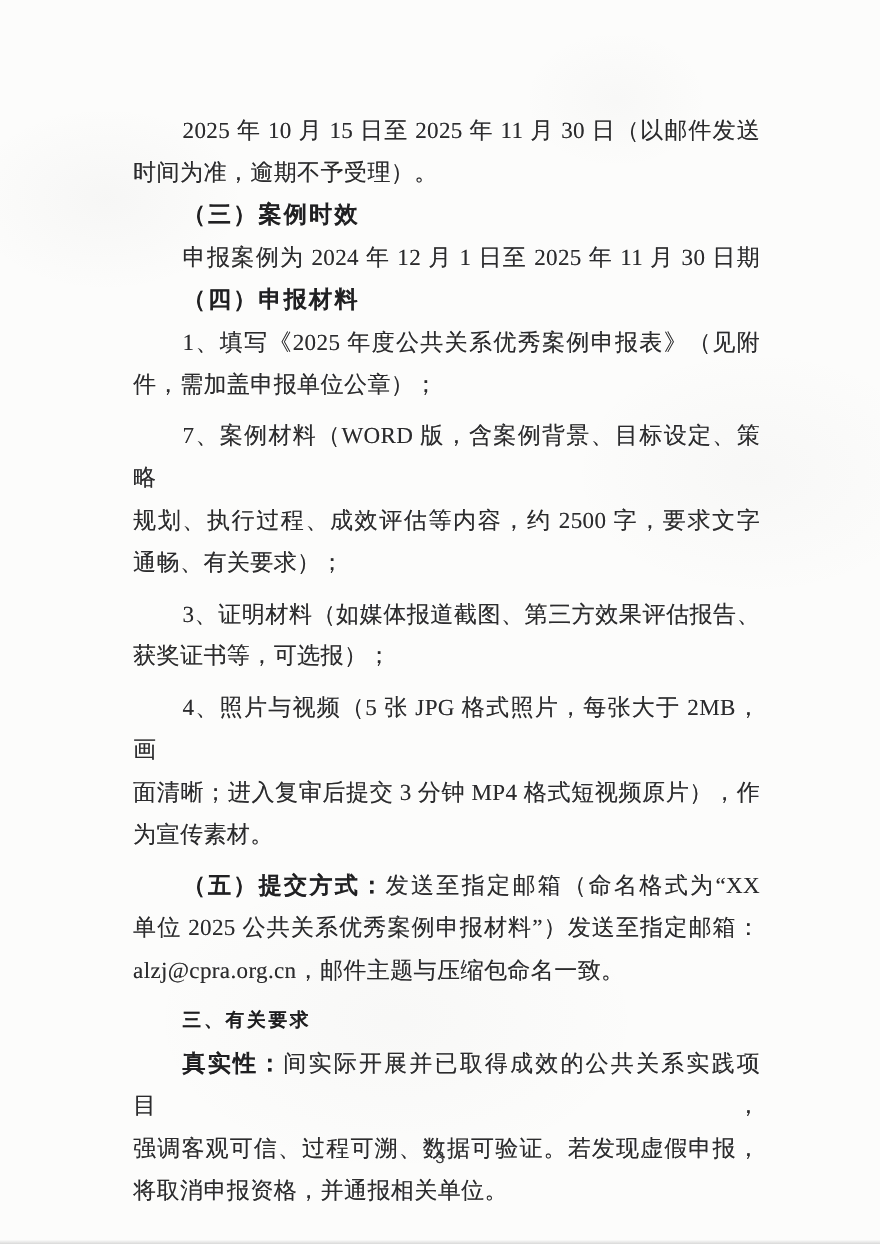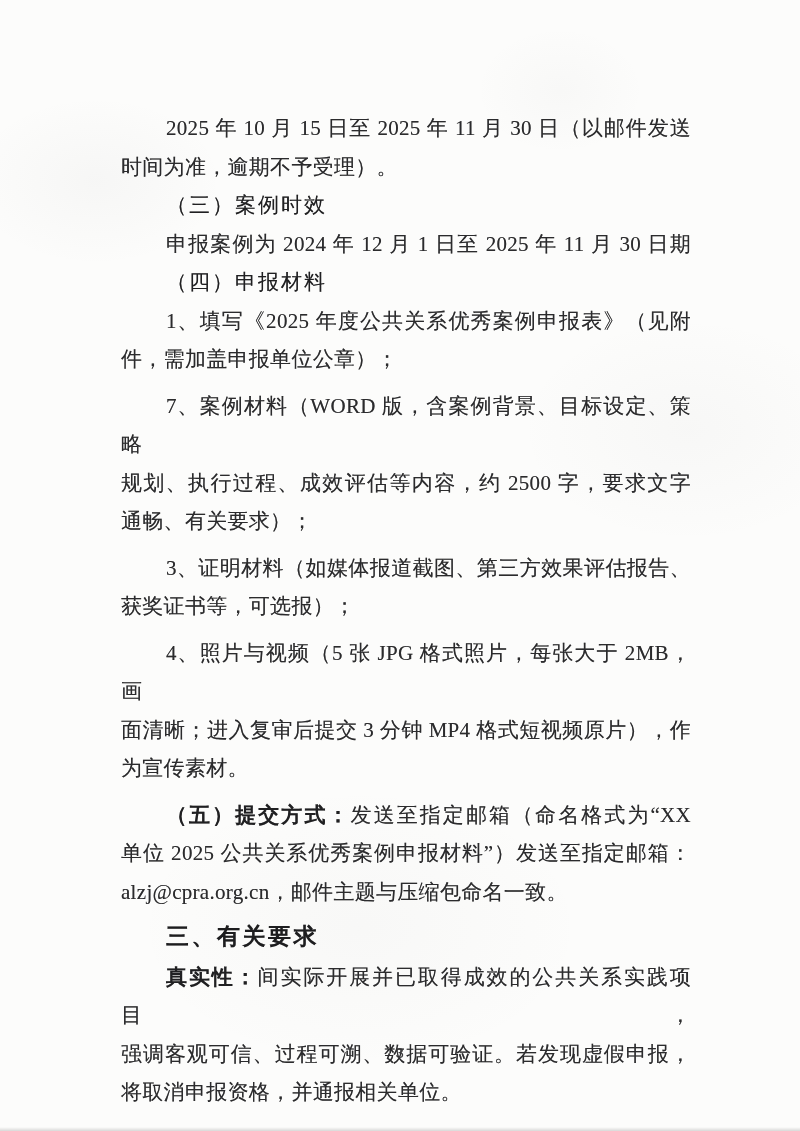--- a/index.html
+++ b/index.html
@@ -20,49 +20,49 @@
   .page::after {
     content: "";
     position: absolute;
     left: 0; right: 0; bottom: 0;
     height: 4px;
     background: linear-gradient(to bottom, rgba(0,0,0,0), rgba(0,0,0,0.14));
     pointer-events: none;
   }
   .content {
     position: absolute;
-    top: 109px;
+    top: 99px;
     left: 121px;
     width: 570px;
     color: #2b2b2d;
     font-size: 21px;
     line-height: 38.5px;
     letter-spacing: 0.3px;
     text-shadow: 0 0 0.5px rgba(70,70,70,0.55);
   }
   .line {
     margin: 0;
     text-align: justify;
     text-align-last: left;
     white-space: normal;
   }
   .line.fill { text-align-last: justify; }
   .line.indent { text-indent: 45px; }
   .line.sp { margin-top: 8px; }
   .line.heading-serif {
-    font-weight: normal;
+    font-weight: bold;
     color: #202022;
     letter-spacing: 2px;
   }
   .line.heading-sans {
     font-weight: bold;
-    font-family: Liberation Mono, monospace;
+    font-family: Liberation Sans, sans-serif;
     color: #1d1d1f;
     letter-spacing: 2.5px;
-    font-size: 23px;
+    font-size: 17px;
   }
   .bold-lead {
     font-weight: bold;
     color: #202022;
   }
   .page-number {
     position: absolute;
     top: 1044px;
     left: 0;
     width: 100%;

